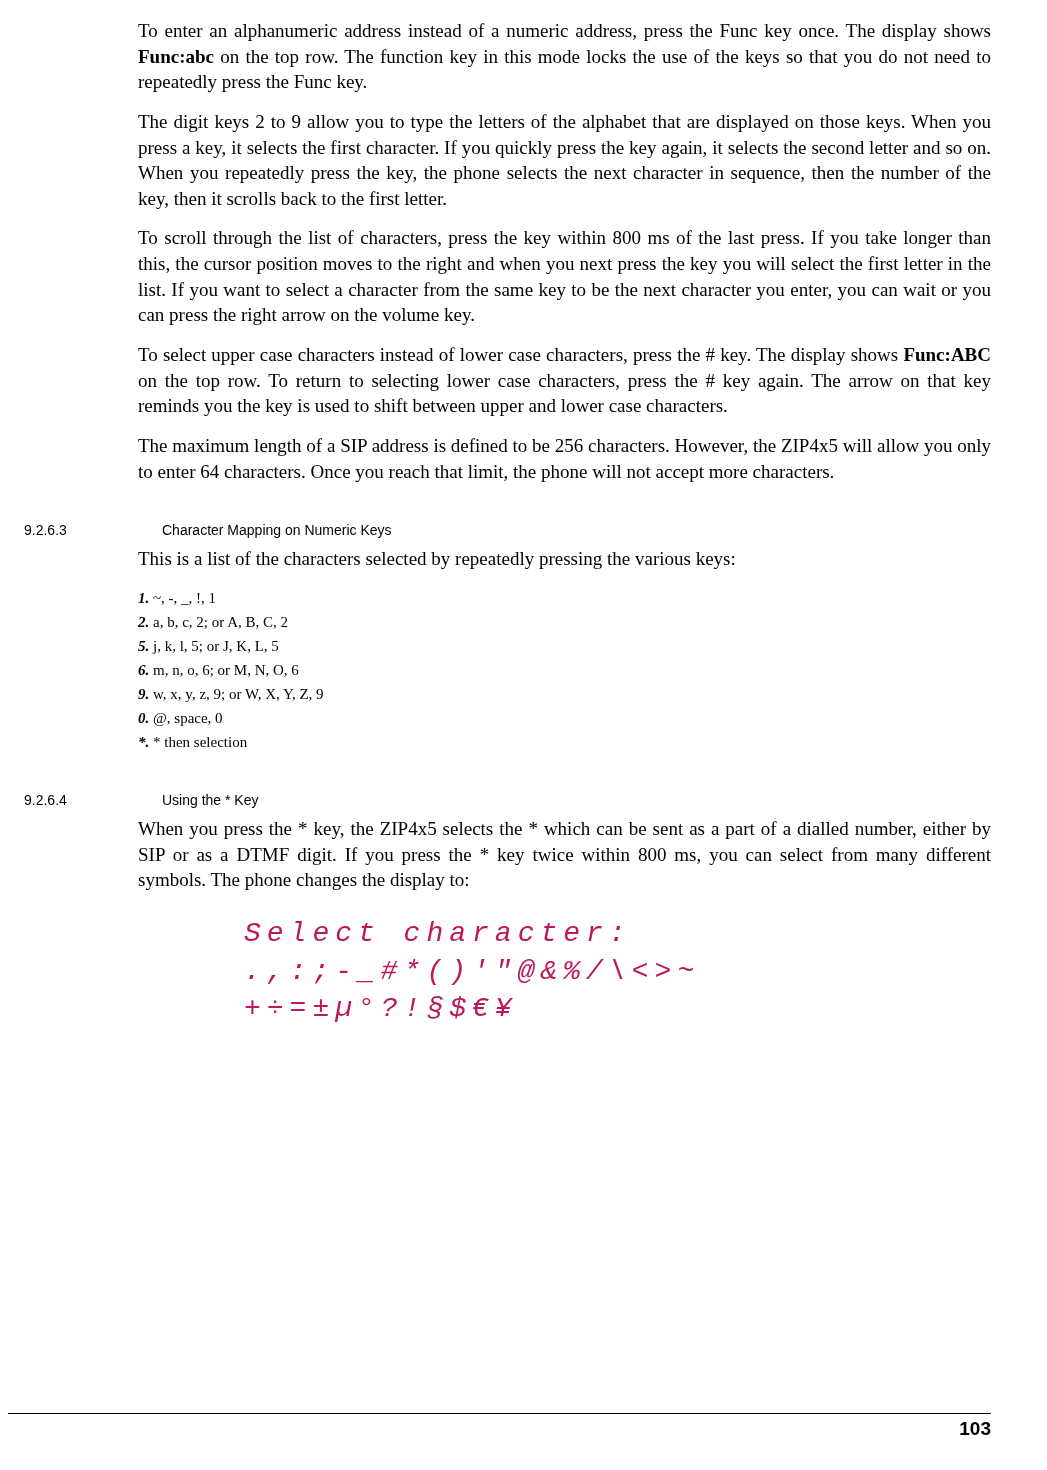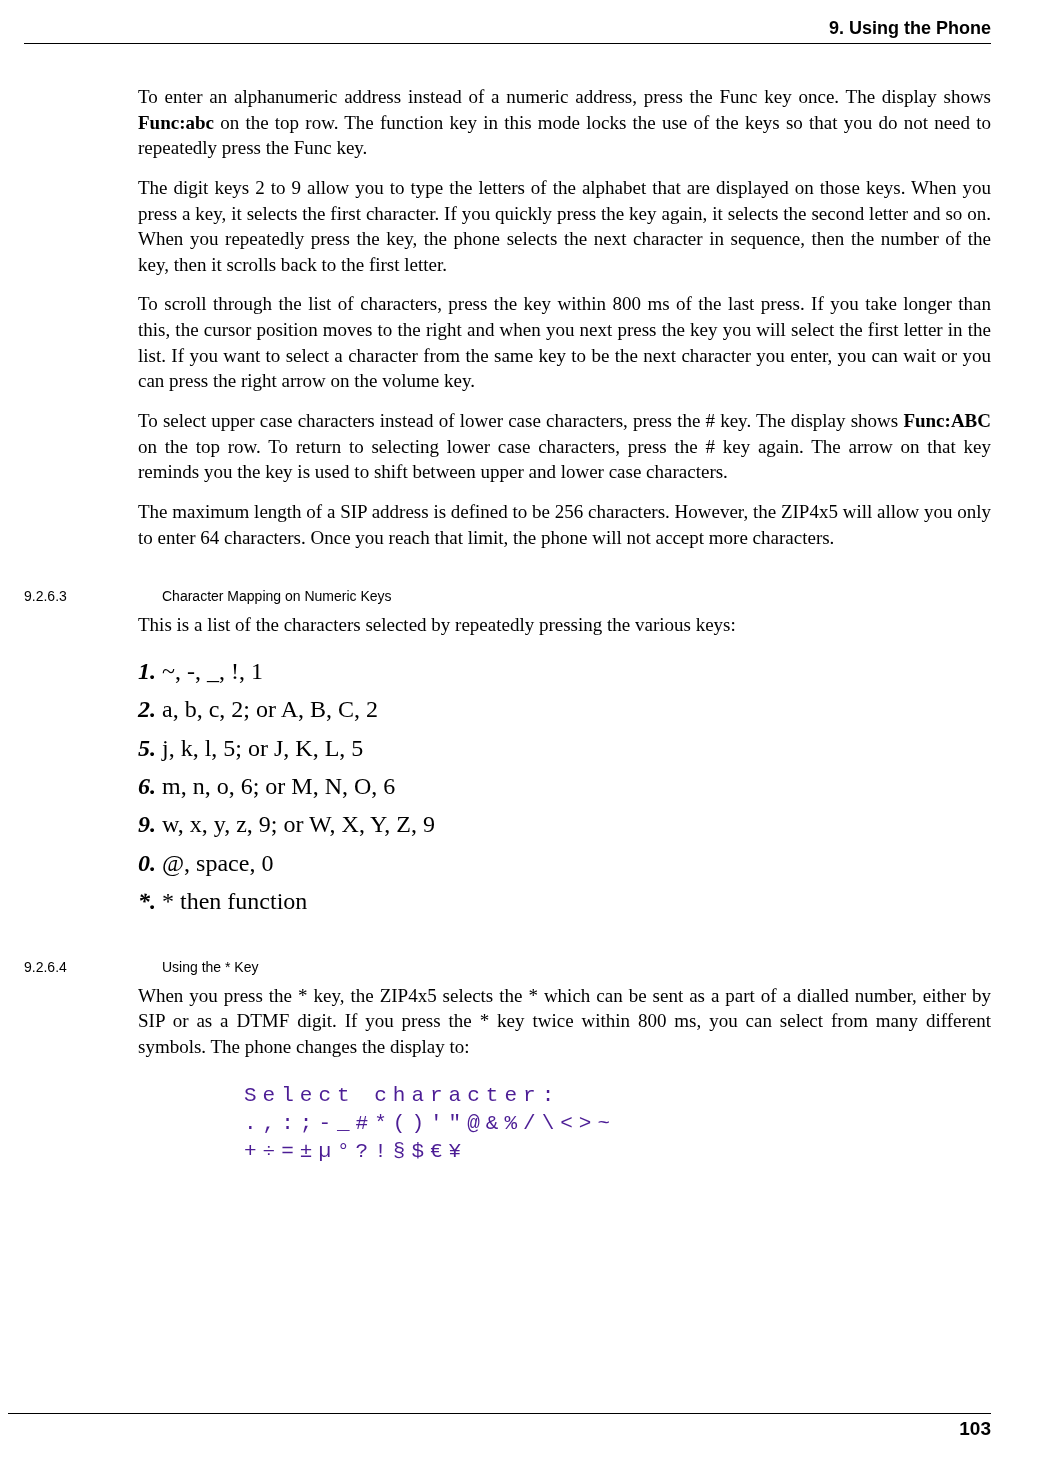--- a/index.html
+++ b/index.html
@@ -54,56 +54,56 @@
   }
   .sec-title {
     font-weight: 400;
   }
   ul.charlist {
     list-style: none;
     padding: 0;
     margin: 10px 0 0 0;
   }
   ul.charlist li {
-    font-size: 24px;
+    font-size: 15px;
     line-height: 1.6;
     font-style: normal;
   }
   ul.charlist li .key {
     font-weight: 700;
     font-style: italic;
   }
   .lcd {
     font-family: "Courier New", Courier, monospace;
-    font-size: 21px;
-    color: #4c1d95;
+    font-size: 28px;
+    color: #be185d;
     letter-spacing: 6px;
     line-height: 1.35;
     margin: 22px 0 0 220px;
     white-space: pre;
+    font-style: italic;
   }
   .footer {
     position: absolute;
     left: 8px;
     right: 56px;
     bottom: 30px;
     border-top: 1.5px solid #000;
     text-align: right;
     font-family: Arial, Helvetica, sans-serif;
     font-weight: 700;
     font-size: 19px;
     padding-top: 4px;
   }
 </style>
 </head>
 <body>
 
 <div class="page">
 
-  <div class="running-head">9. Using the Phone</div>
 
   <div class="body-col">
 
     <p class="body">
       <span>To enter an alphanumeric address instead of a numeric address, press the Func key once. The display shows </span><span class="bold">Func:abc</span><span> on the top row. The function key in this mode locks the use of the keys so that you do not need to repeatedly press the Func key.</span>
     </p>
 
     <p class="body">The digit keys 2 to 9 allow you to type the letters of the alphabet that are displayed on those keys. When you press a key, it selects the first character. If you quickly press the key again, it selects the second letter and so on. When you repeatedly press the key, the phone selects the next character in sequence, then the number of the key, then it scrolls back to the first letter.</p>
 
     <p class="body">To scroll through the list of characters, press the key within 800 ms of the last press. If you take longer than this, the cursor position moves to the right and when you next press the key you will select the first letter in the list. If you want to select a character from the same key to be the next character you enter, you can wait or you can press the right arrow on the volume key.</p>
@@ -122,21 +122,21 @@
     </div>
     <div class="body-col">
       <p class="body">This is a list of the characters selected by repeatedly pressing the various keys:</p>
       <ul class="charlist" id="charlist">
           <li><span class="key">1.</span><span> ~, -, _, !, 1</span></li>
           <li><span class="key">2.</span><span> a, b, c, 2; or A, B, C, 2</span></li>
           <li><span class="key">5.</span><span> j, k, l, 5; or J, K, L, 5</span></li>
           <li><span class="key">6.</span><span> m, n, o, 6; or M, N, O, 6</span></li>
           <li><span class="key">9.</span><span> w, x, y, z, 9; or W, X, Y, Z, 9</span></li>
           <li><span class="key">0.</span><span> @, space, 0</span></li>
-          <li><span class="key">*.</span><span> * then function</span></li>
+          <li><span class="key">*.</span><span> * then selection</span></li>
         </ul>
     </div>
   </div>
 
   <div class="sec">
     <div class="sec-head">
       <span class="sec-num">9.2.6.4</span>
       <span class="sec-title">Using the * Key</span>
     </div>
     <div class="body-col">

